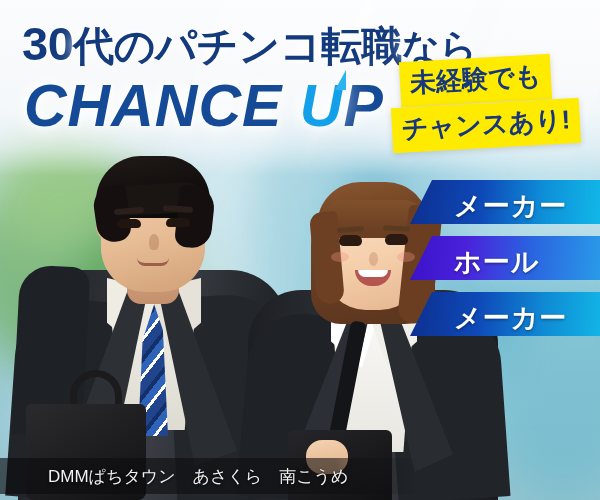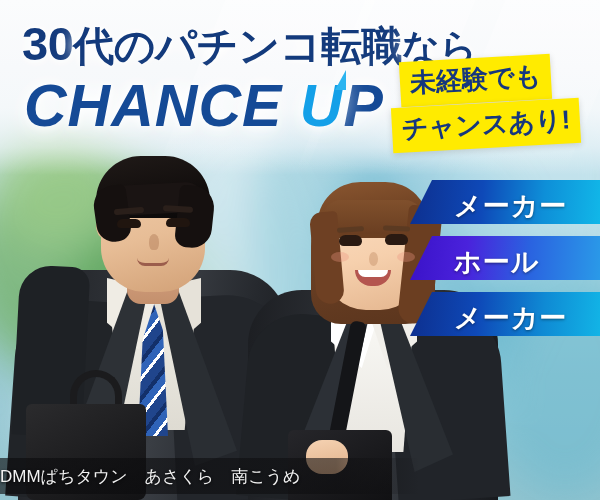--- a/index.html
+++ b/index.html
@@ -185,21 +185,21 @@
   .mb5{background:linear-gradient(95deg,#0c3aa8 0%,#0e62cc 34%,#10a0e0 68%,#16c8f4 100%);}
   .mbtn:last-child{margin-bottom:0;}
 
   
   .credit{
     position:absolute;left:0;bottom:6px;width:420px;height:36px;
     background:linear-gradient(90deg,rgba(10,10,12,.62),rgba(14,14,16,.58) 80%,rgba(14,14,16,0));
     display:flex;align-items:center;
   }
   .credit span{
-    color:#f2f2f2;font-size:17px;white-space:pre;
+    color:#f2f2f2;font-size:17px;margin-left:48px;white-space:pre;
     text-shadow:0 1px 3px rgba(0,0,0,.8);
   }
 </style>
 </head>
 <body>
 
 <div class="banner">
 
   <div class="bg">
     <div class="bg-sky"></div>

